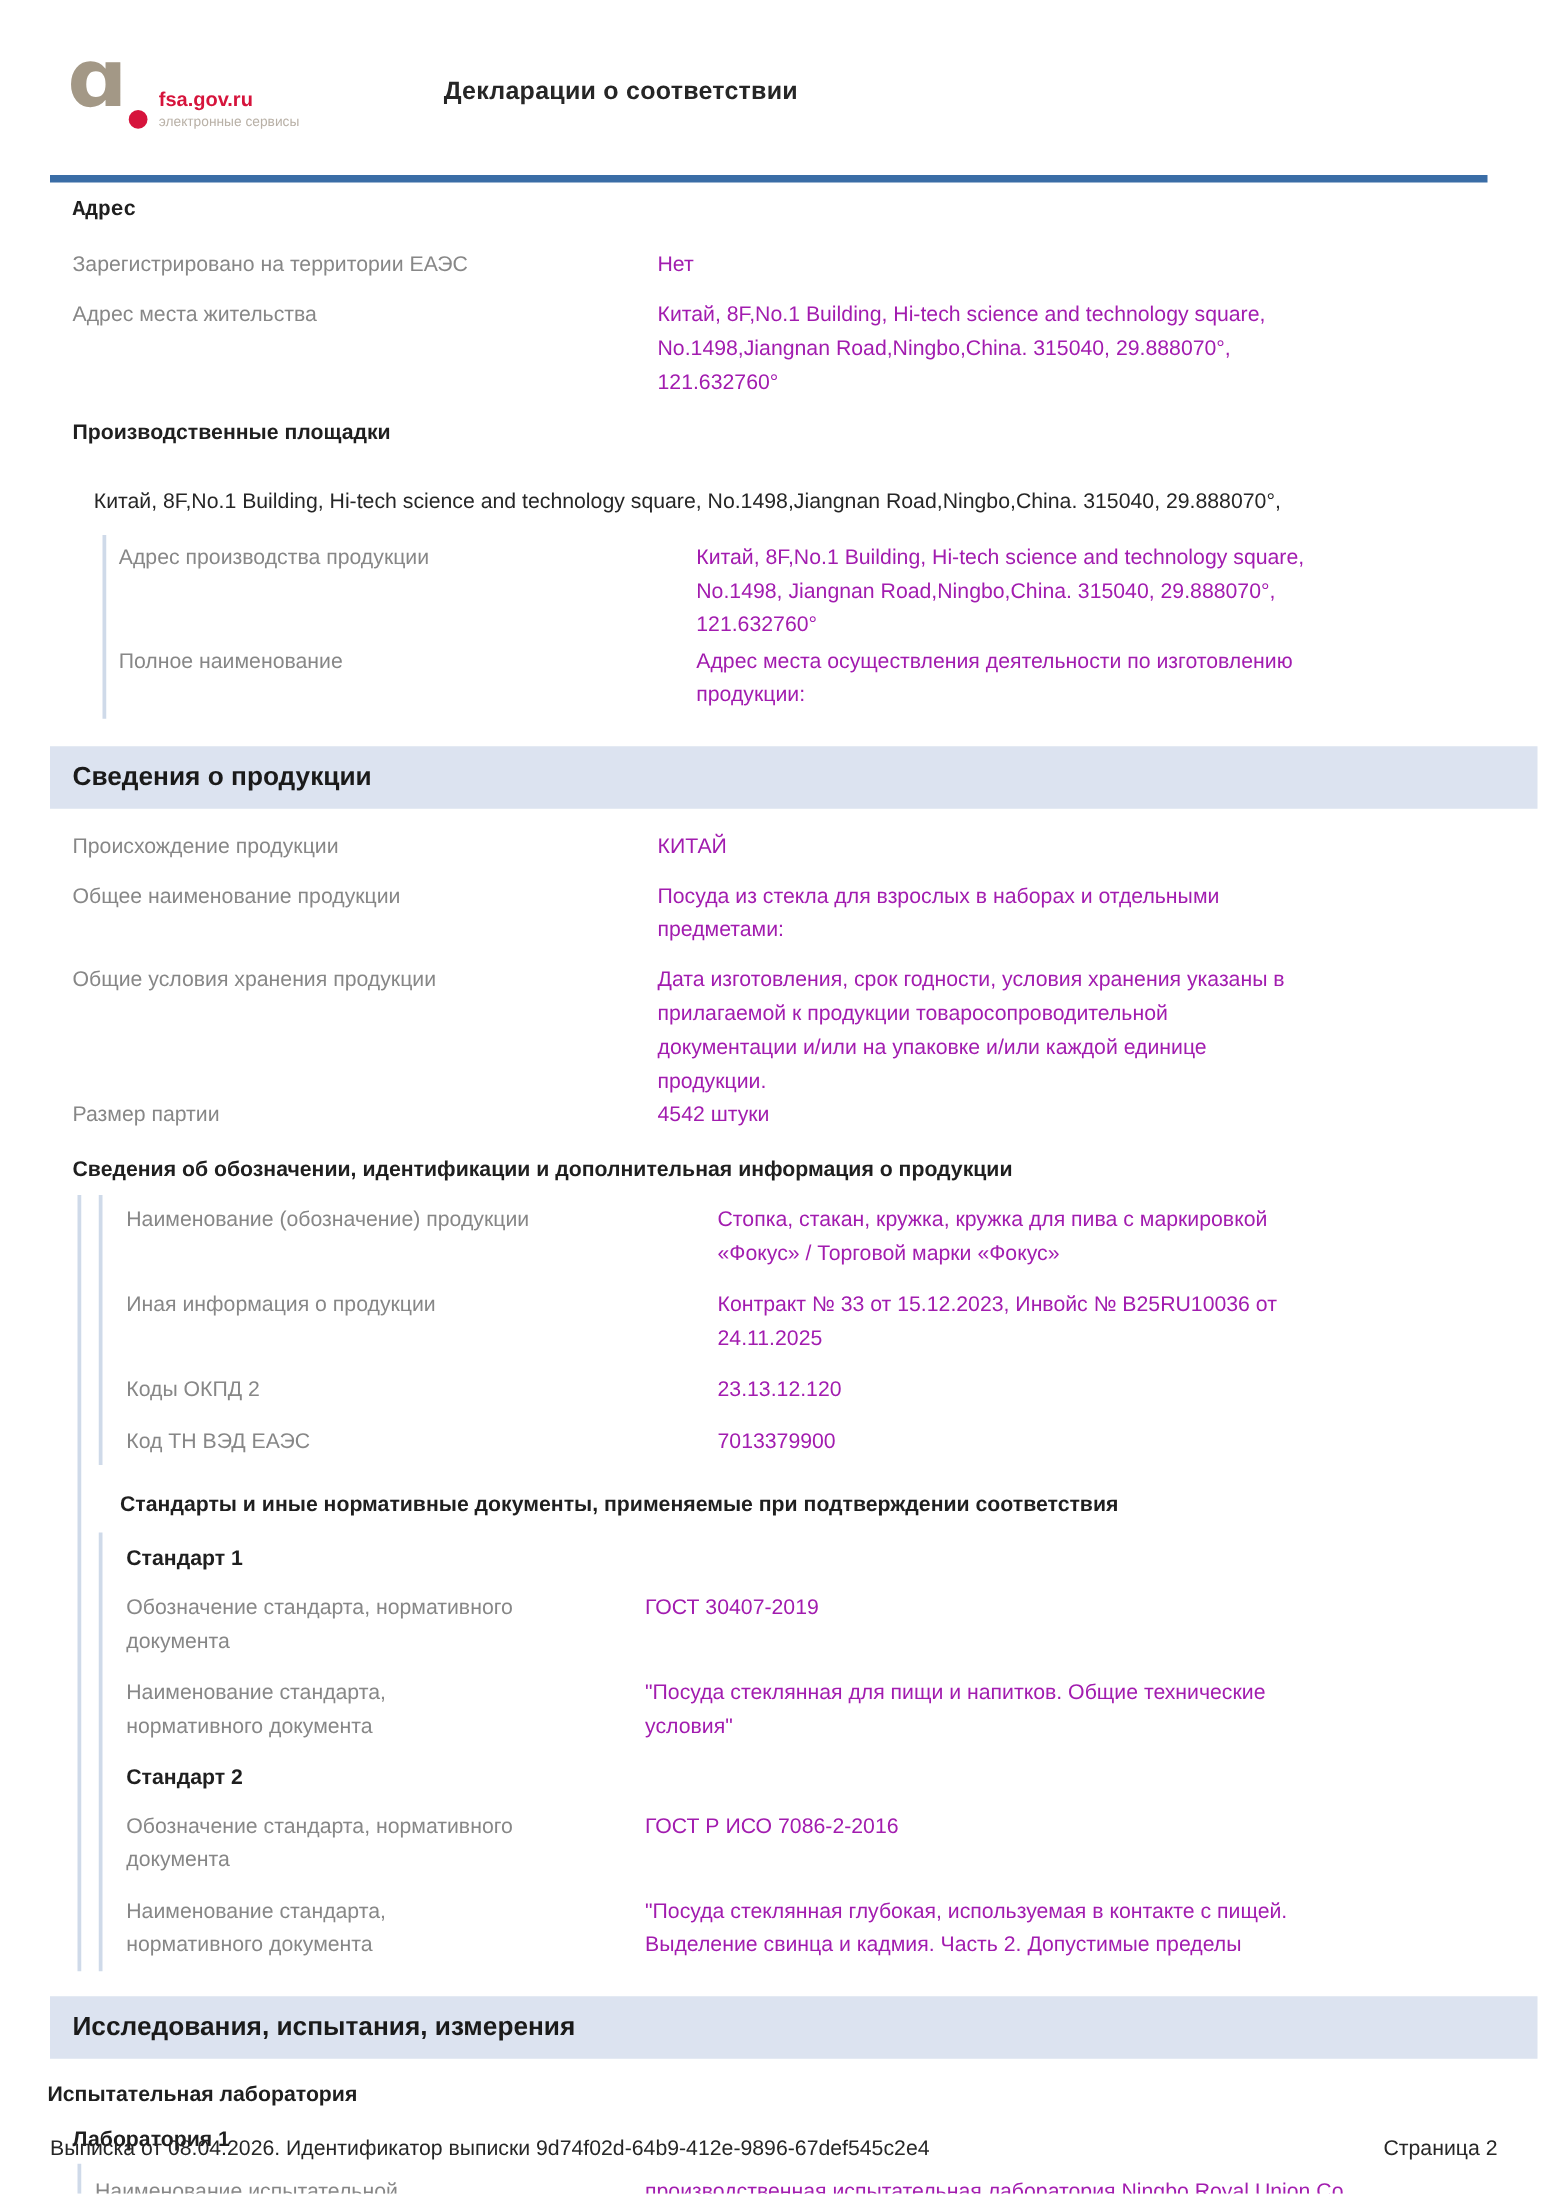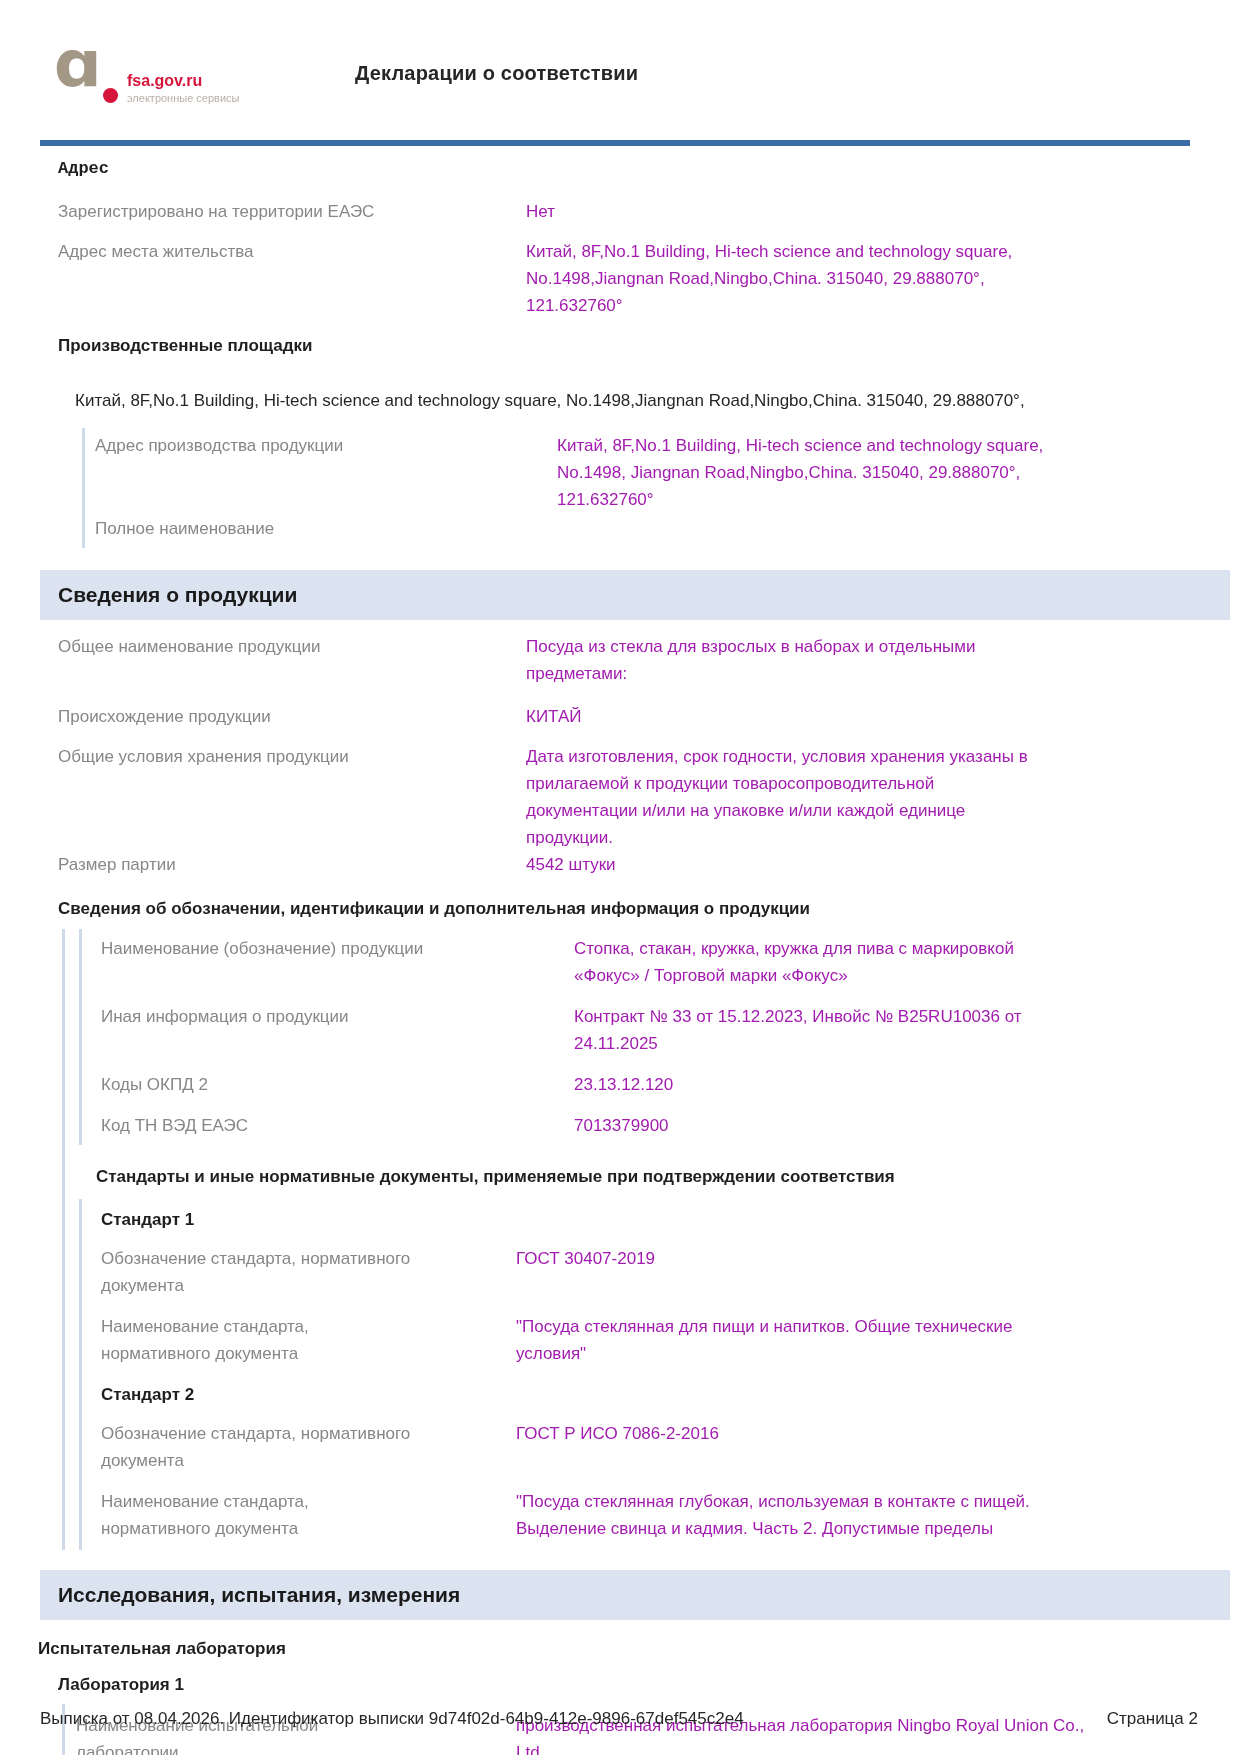--- a/index.html
+++ b/index.html
@@ -107,33 +107,34 @@
 
     <div class="h-bold" style="margin-top:16px;">Производственные площадки</div>
     <div class="plain-par">Китай, 8F,No.1 Building, Hi-tech science and technology square, No.1498,Jiangnan Road,Ningbo,China. 315040, 29.888070°,</div>
     <div class="ind-block">
       <div class="row">
         <div class="lbl">Адрес производства продукции</div>
         <div class="val">Китай, 8F,No.1 Building, Hi-tech science and technology square, No.1498, Jiangnan Road,Ningbo,China. 315040, 29.888070°, 121.632760°</div>
       </div>
       <div class="row" style="margin-top:2px;">
         <div class="lbl">Полное наименование</div>
+        <div class="val">Адрес места осуществления деятельности по изготовлению продукции:</div>
       </div>
     </div>
 
     <div class="banner" style="margin-top:22px;">
       <span>Сведения о продукции</span>
+    </div>
+    <div class="row row-main" style="margin-top:16px;">
+      <div class="lbl">Происхождение продукции</div>
+      <div class="val">КИТАЙ</div>
     </div>
     <div class="row row-main" style="margin-top:13px;">
       <div class="lbl">Общее наименование продукции</div>
       <div class="val">Посуда из стекла для взрослых в наборах и отдельными предметами:</div>
-    </div>
-    <div class="row row-main" style="margin-top:16px;">
-      <div class="lbl">Происхождение продукции</div>
-      <div class="val">КИТАЙ</div>
     </div>
     <div class="row row-main" style="margin-top:13px;">
       <div class="lbl">Общие условия хранения продукции</div>
       <div class="val">Дата изготовления, срок годности, условия хранения указаны в прилагаемой к продукции товаросопроводительной документации и/или на упаковке и/или каждой единице продукции.</div>
     </div>
     <div class="row row-main">
       <div class="lbl">Размер партии</div>
       <div class="val">4542 штуки</div>
     </div>
 

